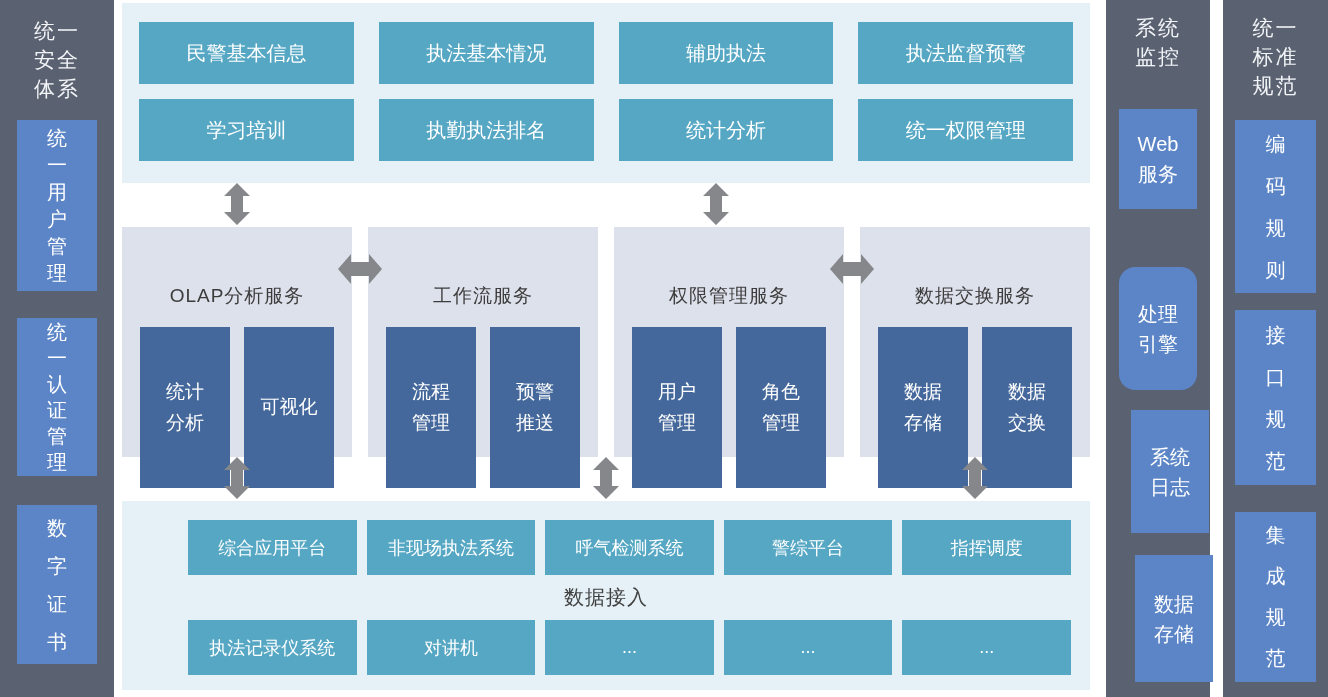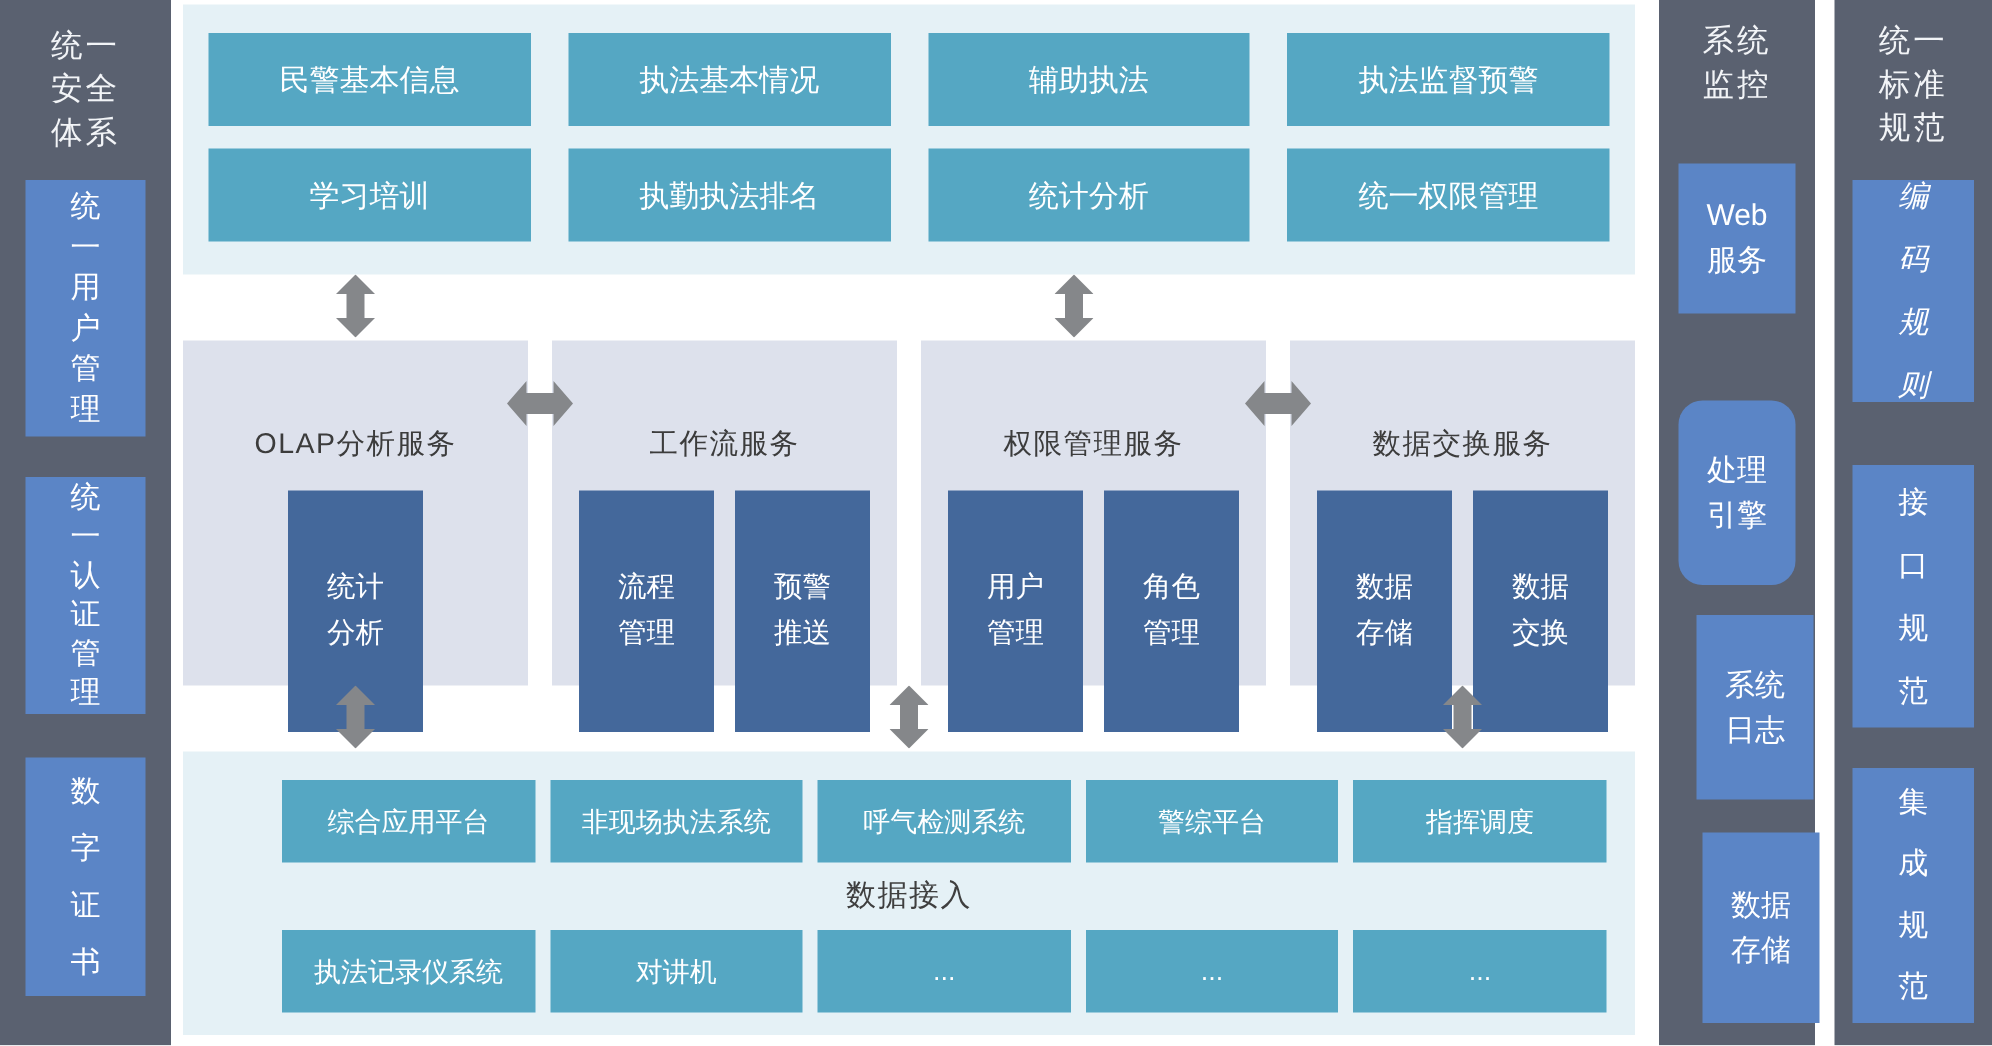--- a/index.html
+++ b/index.html
@@ -95,20 +95,21 @@
         <div class="tealbox tb-top">统一权限管理</div>
       </div>
     </div>
 
     <div class="mid">
       <div class="panel">
         <div class="ptitle">OLAP分析服务</div>
         <div class="pboxes">
           <div class="darkbox">统计
 分析</div>
+          <div class="darkbox">可视化</div>
         </div>
       </div>
       <div class="panel">
         <div class="ptitle">工作流服务</div>
         <div class="pboxes">
           <div class="darkbox">流程
 管理</div>
           <div class="darkbox">预警
 推送</div>
         </div>
@@ -187,21 +188,21 @@
     <div class="bluebox" style="left:25px;top:410px;width:78px;height:123px;">
       <span class="hwrap">系统日志</span>
     </div>
     <div class="bluebox" style="left:29px;top:555px;width:78px;height:127px;">
       <span class="hwrap">数据存储</span>
     </div>
   </div>
 
   <div class="side side-r2">
     <div class="side-title st-r2">统一标准规范</div>
-    <div class="bluebox" style="left:12px;top:120px;width:81px;height:148px;font-style:italic;">
+    <div class="bluebox" style="left:12px;top:120px;width:81px;height:173px;">
       <span class="vstack" style="line-height:2.1;">编码规则</span>
     </div>
     <div class="bluebox" style="left:12px;top:310px;width:81px;height:175px;">
       <span class="vstack" style="line-height:2.1;">接口规范</span>
     </div>
     <div class="bluebox" style="left:12px;top:512px;width:81px;height:170px;">
       <span class="vstack" style="line-height:2.05;">集成规范</span>
     </div>
   </div>
 

